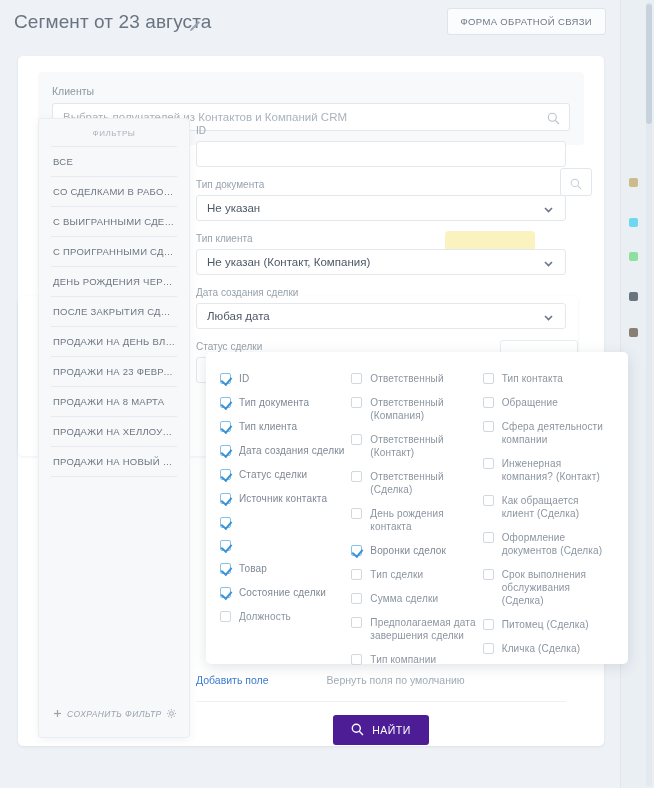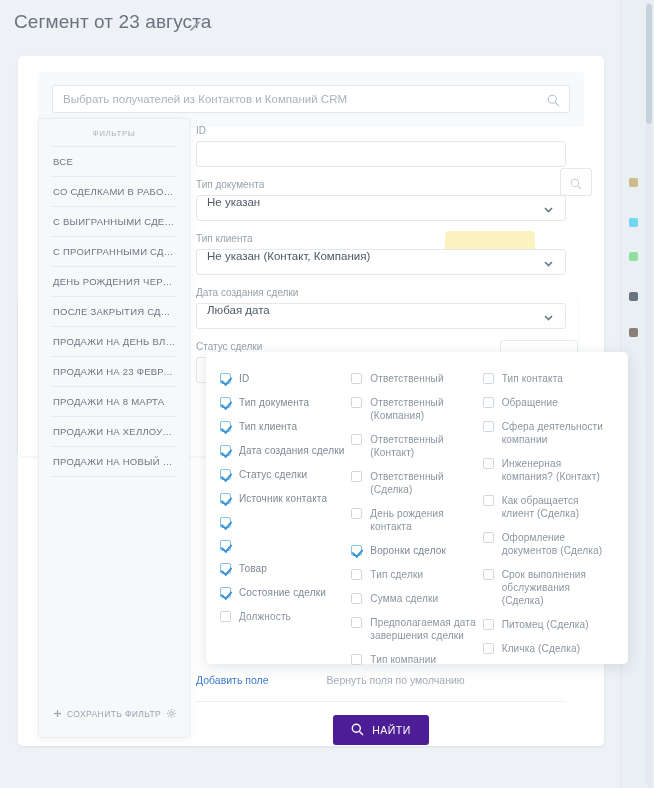--- a/index.html
+++ b/index.html
@@ -114,39 +114,40 @@
   }
   .filter-item.last { border-bottom: 1px solid #e7ebef; }
   .save-filter-row {
     position: absolute; left: 0; bottom: 14px; width: 152px;
     display: flex; align-items: center; padding: 0 14px;
   }
   .save-filter-link {
     font-size: 8.5px; color: #9aa4af; letter-spacing: .4px;
     display: flex; align-items: center; gap: 5px; cursor: pointer;
     white-space: nowrap;
+    font-style: italic;
   }
   .gear-icon { margin-left: auto; color: #a7b0ba; cursor: pointer; }
 
   
   .form-col {
     position: absolute; left: 196px; top: 125px; width: 370px;
   }
   .form-field { margin-bottom: 12px; }
   .form-field .lbl {
     font-size: 10px; color: #97a2ad; margin-bottom: 5px;
   }
   .input-plain {
     height: 26px; background: #fff;
     border: 1px solid #e3e8ed; border-radius: 3px;
   }
   .select-box {
     position: relative; height: 26px; background: #fff;
     border: 1px solid #e3e8ed; border-radius: 3px;
-    display: flex; cursor: pointer;
+    display: flex; align-items: center; cursor: pointer;
   }
   .select-box .val {
     padding-left: 10px; font-size: 11.5px; color: #4d5866; white-space: nowrap;
   }
   .select-box .chev {
     position: absolute; right: 10px; top: 6px; color: #6b7785;
   }
 
   
   .add-field-row {
@@ -221,24 +222,26 @@
   <div class="bg-scrollbar"></div>
   <div class="bg-scroll-thumb"></div>
 
   <div class="page-header">
     <div class="page-title">Сегмент от 23 августа</div>
     <span class="title-edit-icon">
       <svg width="12" height="12" viewBox="0 0 12 12">
           <path d="M1 11 L3 10.4 L11 2.4 L9.6 1 L1.6 9 Z" fill="#98a2ad"></path>
         </svg>
     </span>
+    <div class="feedback-btn">ФОРМА ОБРАТНОЙ СВЯЗИ</div>
   </div>
 
   <div class="main-card">
     <div class="clients-block">
+      <div class="field-label-sm">Клиенты</div>
       <div class="search-box">
         <div class="ph">Выбрать получателей из Контактов и Компаний CRM</div>
         <span class="mag">
           <svg width="13" height="13" viewBox="0 0 13 13" fill="none" stroke="#b9c2cc" stroke-width="1.1">
               <circle cx="5.3" cy="5.3" r="4"></circle>
               <line x1="8.3" y1="8.3" x2="12" y2="12"></line>
             </svg>
         </span>
       </div>
     </div>

